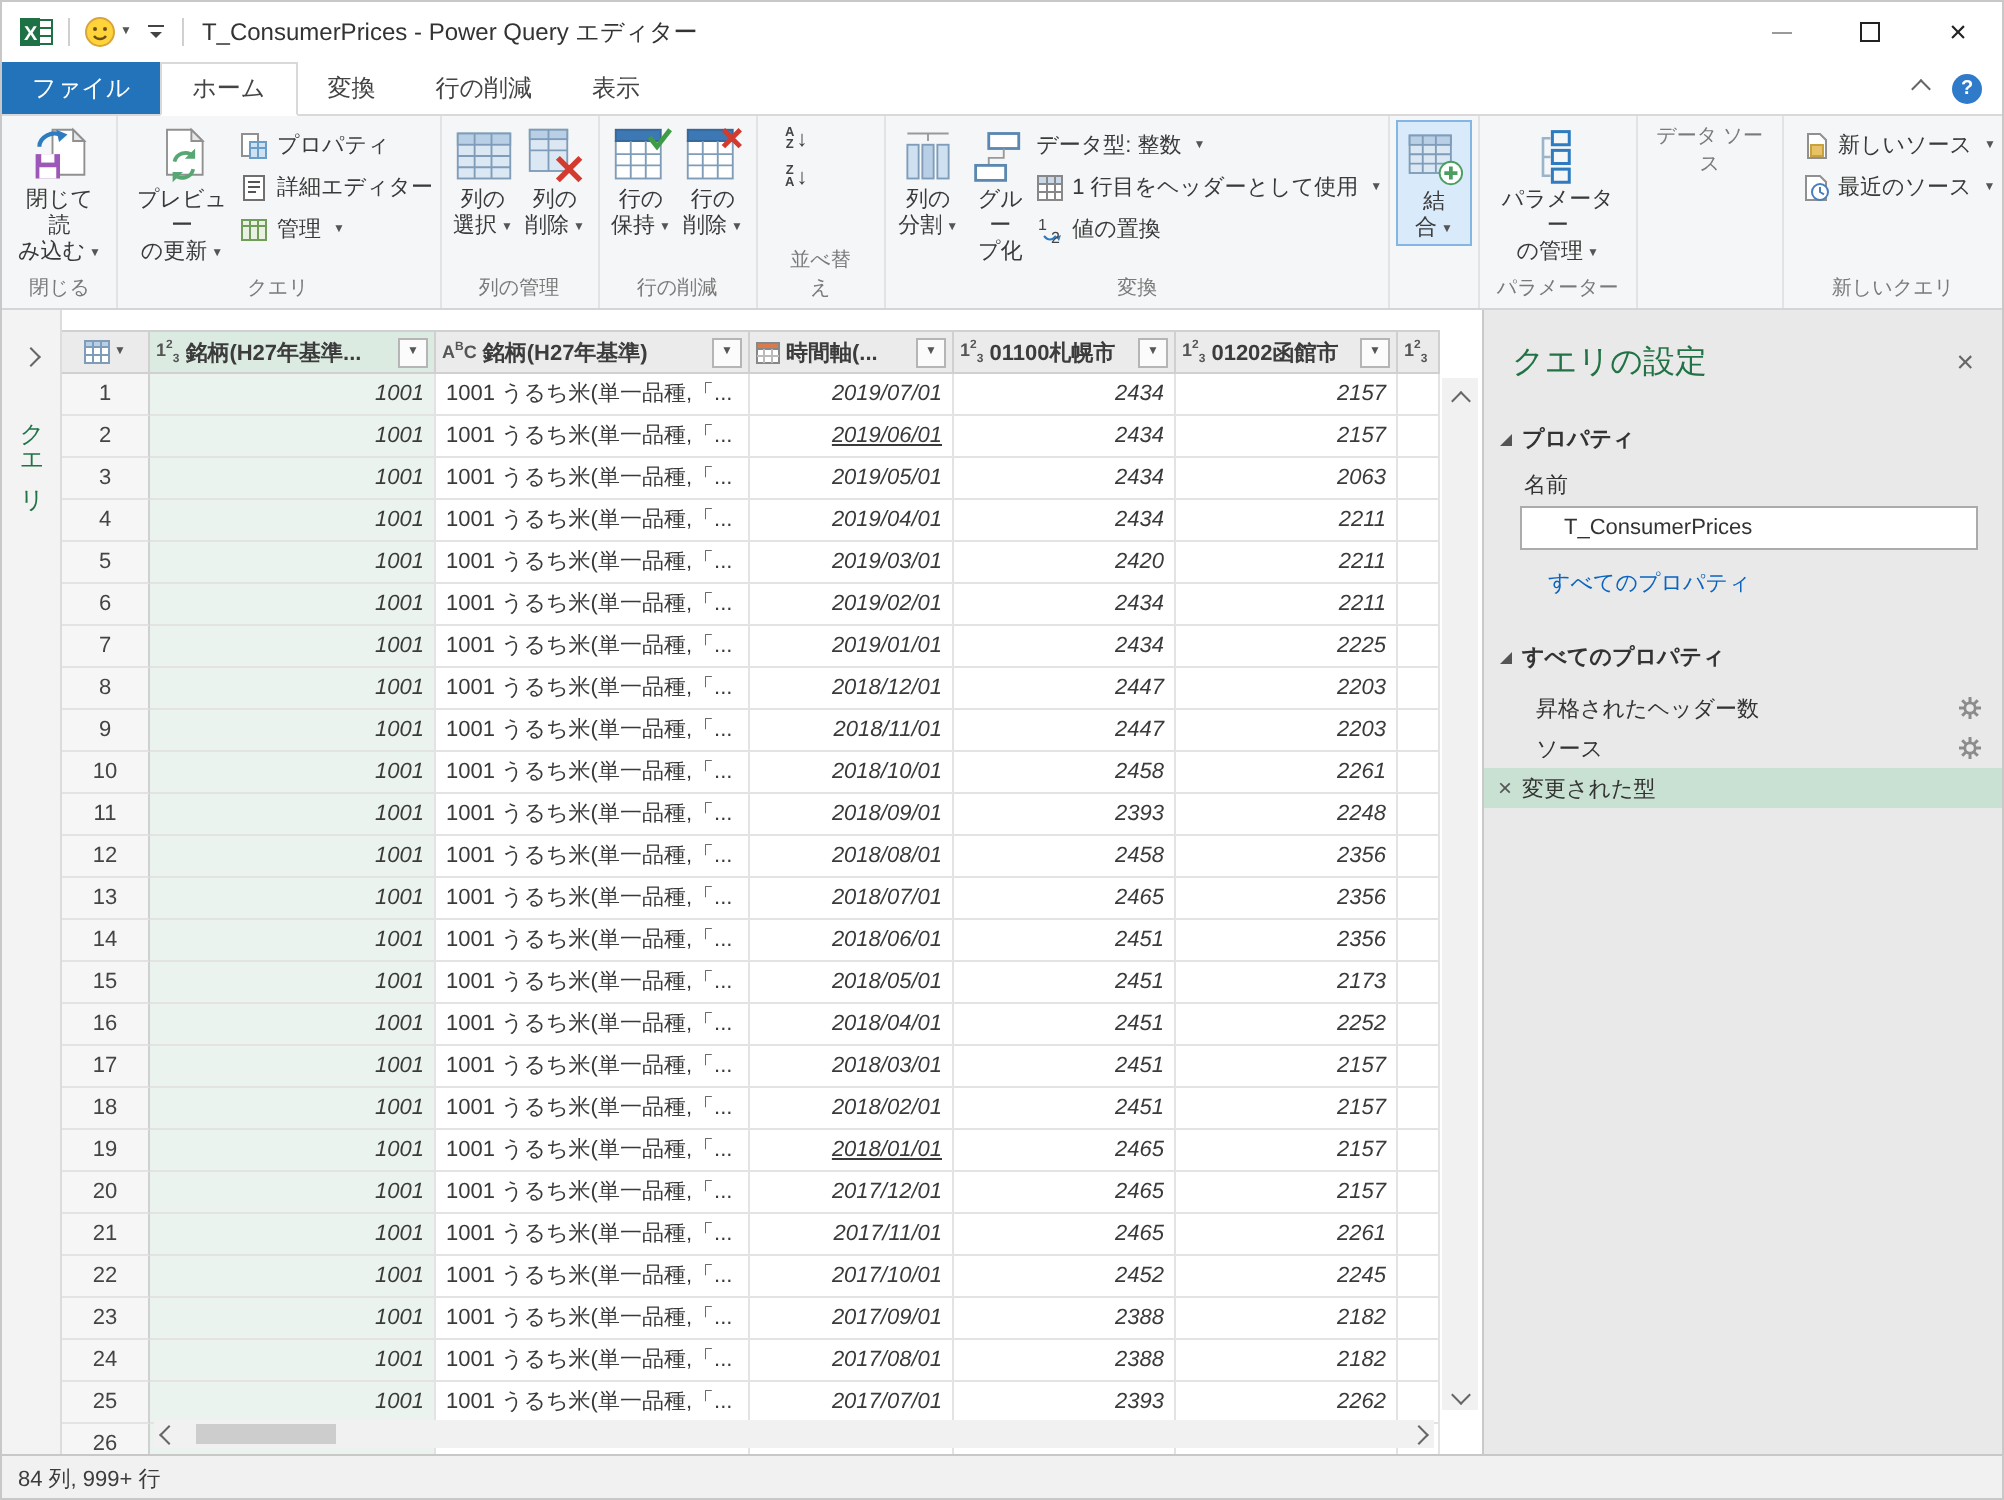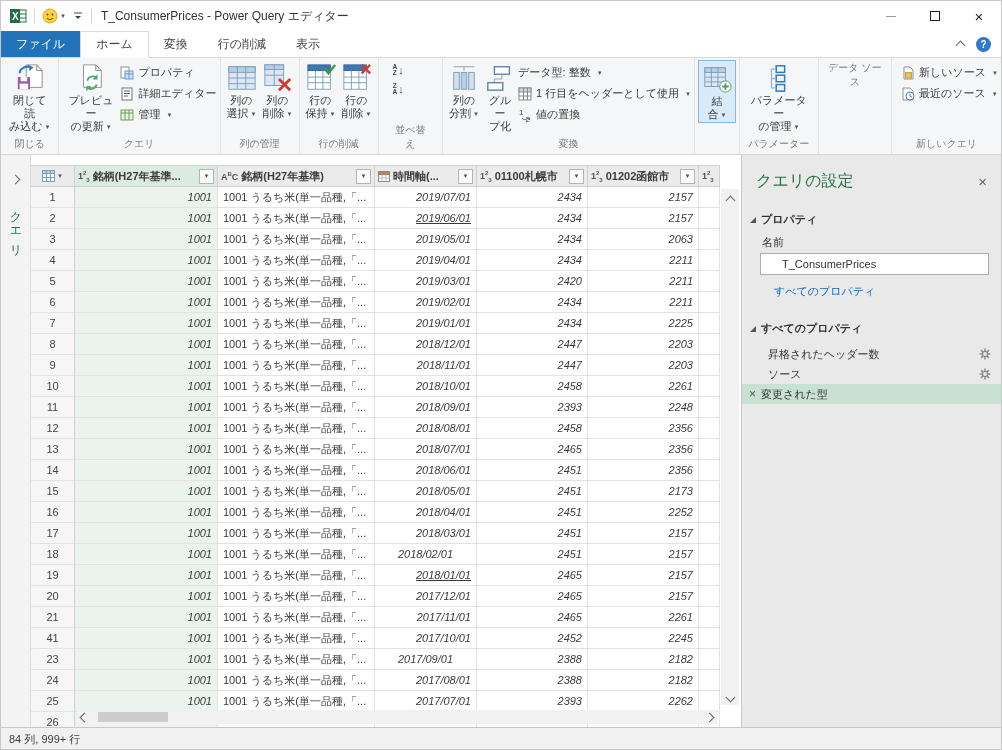--- a/index.html
+++ b/index.html
@@ -621,21 +621,21 @@
             <div class="tcell" style="width: 157px;">1001 うるち米(単一品種,「...</div>
             <div class="tcell num" style="width: 102px;">2018/03/01</div>
             <div class="tcell num" style="width: 111px;">2451</div>
             <div class="tcell num" style="width: 111px;">2157</div>
             <div class="tcell num" style="width: 21px;"></div>
           </div>
           <div class="trow">
             <div class="rownum">18</div>
             <div class="tcell num sel" style="width: 143px;">1001</div>
             <div class="tcell" style="width: 157px;">1001 うるち米(単一品種,「...</div>
-            <div class="tcell num" style="width: 102px; text-align: center;">2018/02/01</div>
+            <div class="tcell num" style="width: 102px;">2018/02/01</div>
             <div class="tcell num" style="width: 111px;">2451</div>
             <div class="tcell num" style="width: 111px;">2157</div>
             <div class="tcell num" style="width: 21px;"></div>
           </div>
           <div class="trow">
             <div class="rownum">19</div>
             <div class="tcell num sel" style="width: 143px;">1001</div>
             <div class="tcell" style="width: 157px;">1001 うるち米(単一品種,「...</div>
             <div class="tcell num" style="width: 102px; text-decoration: underline;">2018/01/01</div>
             <div class="tcell num" style="width: 111px;">2465</div>
@@ -654,33 +654,33 @@
           <div class="trow">
             <div class="rownum">21</div>
             <div class="tcell num sel" style="width: 143px;">1001</div>
             <div class="tcell" style="width: 157px;">1001 うるち米(単一品種,「...</div>
             <div class="tcell num" style="width: 102px;">2017/11/01</div>
             <div class="tcell num" style="width: 111px;">2465</div>
             <div class="tcell num" style="width: 111px;">2261</div>
             <div class="tcell num" style="width: 21px;"></div>
           </div>
           <div class="trow">
-            <div class="rownum">41</div>
+            <div class="rownum">22</div>
             <div class="tcell num sel" style="width: 143px;">1001</div>
             <div class="tcell" style="width: 157px;">1001 うるち米(単一品種,「...</div>
             <div class="tcell num" style="width: 102px;">2017/10/01</div>
             <div class="tcell num" style="width: 111px;">2452</div>
             <div class="tcell num" style="width: 111px;">2245</div>
             <div class="tcell num" style="width: 21px;"></div>
           </div>
           <div class="trow">
             <div class="rownum">23</div>
             <div class="tcell num sel" style="width: 143px;">1001</div>
             <div class="tcell" style="width: 157px;">1001 うるち米(単一品種,「...</div>
-            <div class="tcell num" style="width: 102px; text-align: center;">2017/09/01</div>
+            <div class="tcell num" style="width: 102px;">2017/09/01</div>
             <div class="tcell num" style="width: 111px;">2388</div>
             <div class="tcell num" style="width: 111px;">2182</div>
             <div class="tcell num" style="width: 21px;"></div>
           </div>
           <div class="trow">
             <div class="rownum">24</div>
             <div class="tcell num sel" style="width: 143px;">1001</div>
             <div class="tcell" style="width: 157px;">1001 うるち米(単一品種,「...</div>
             <div class="tcell num" style="width: 102px;">2017/08/01</div>
             <div class="tcell num" style="width: 111px;">2388</div>

